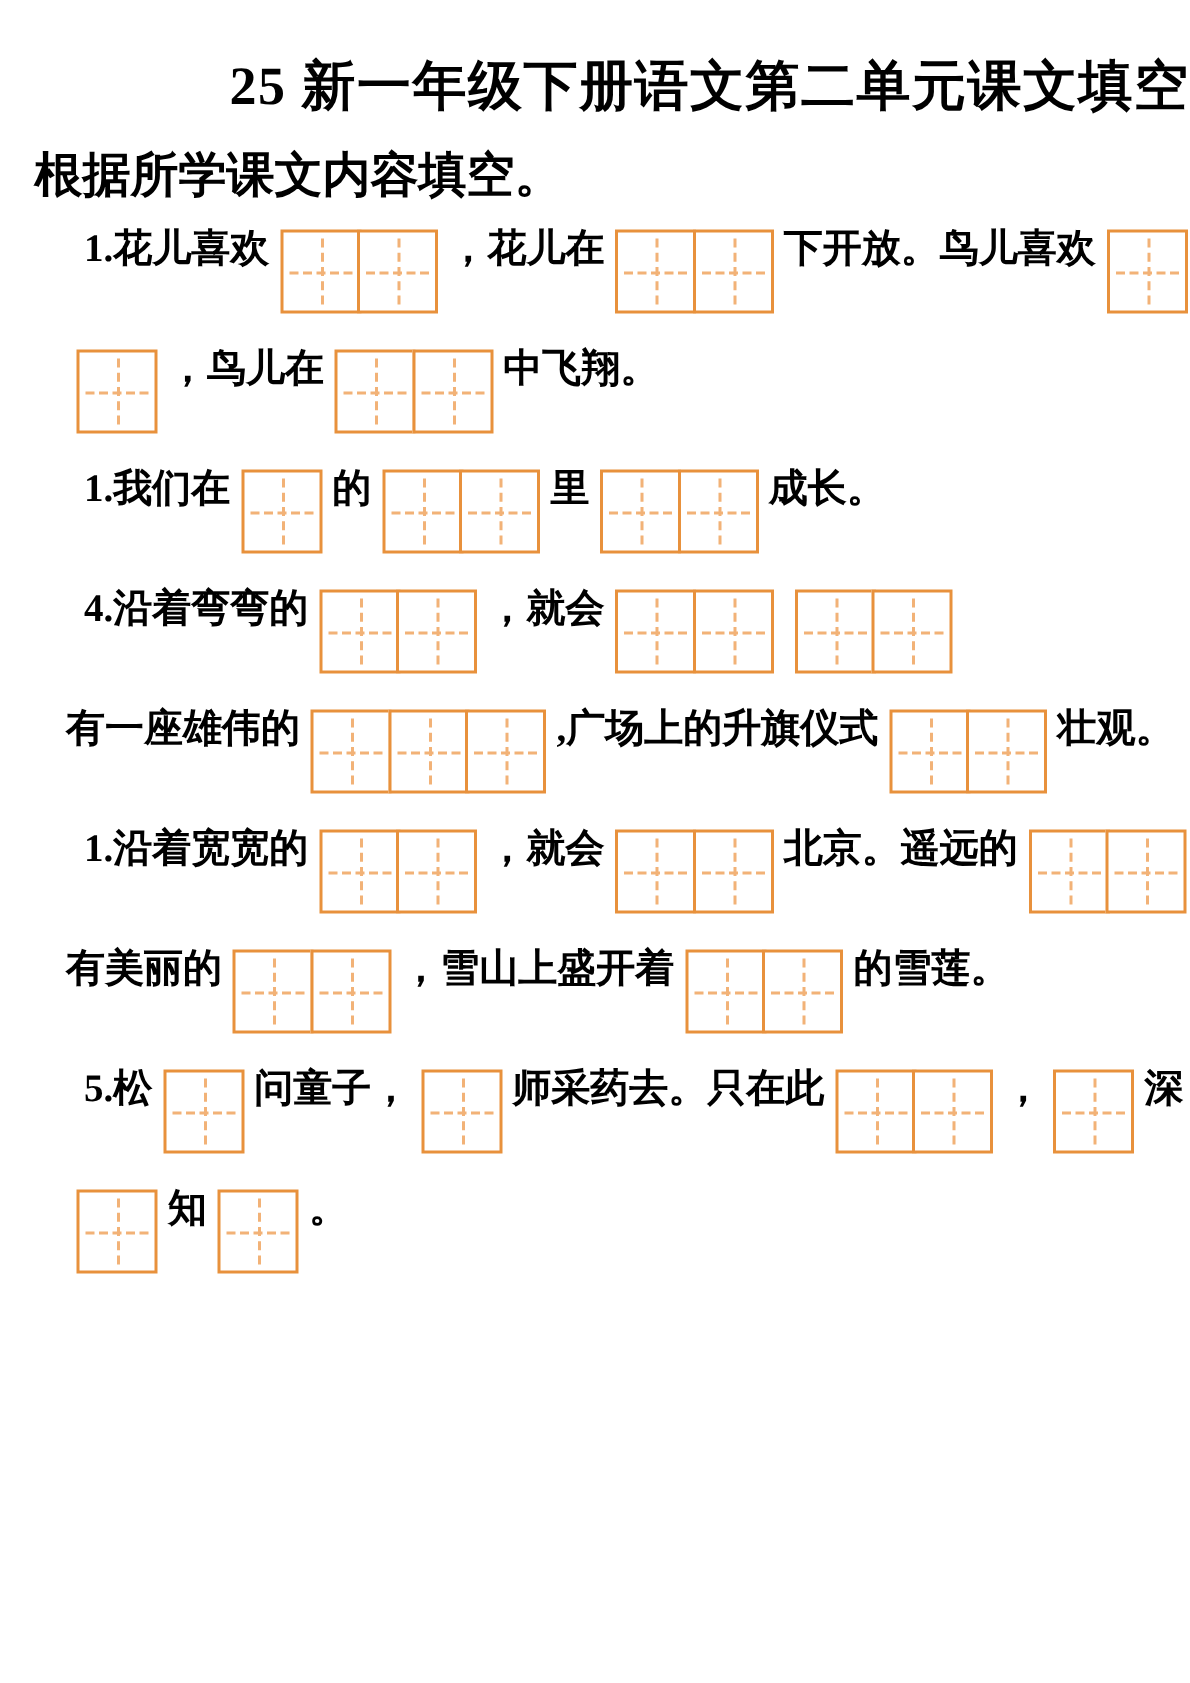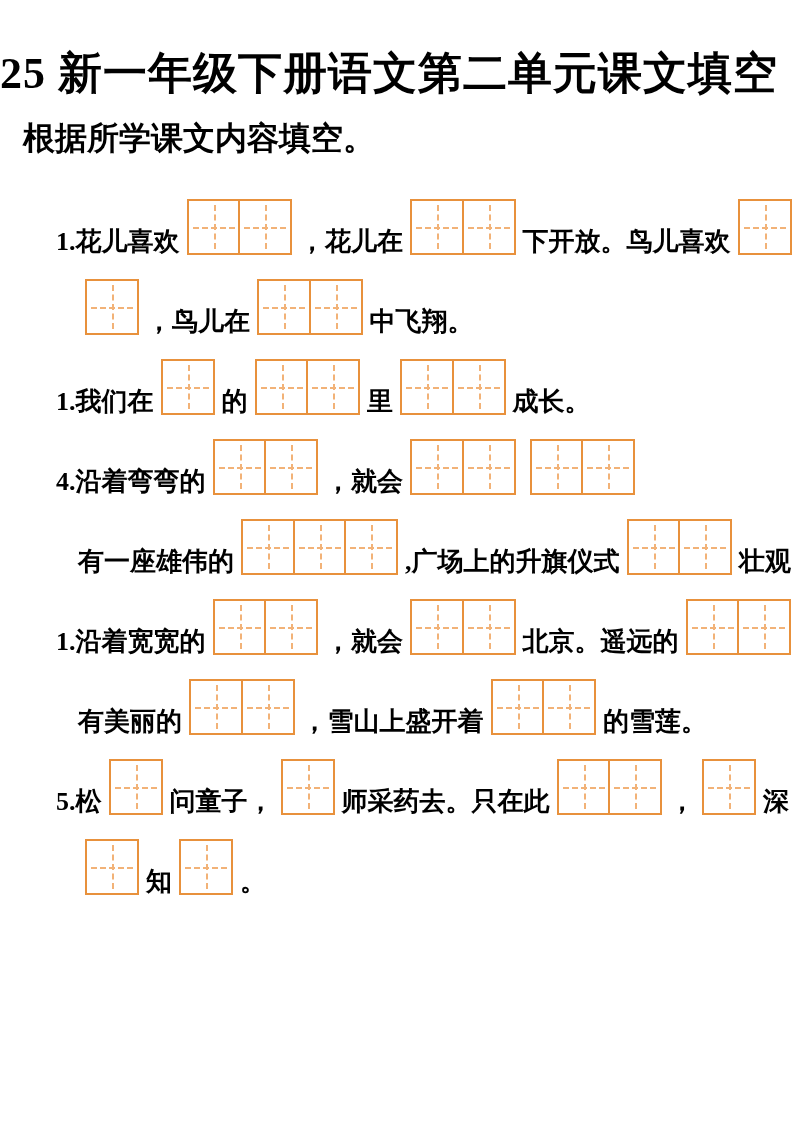--- a/index.html
+++ b/index.html
@@ -12,43 +12,43 @@
   html,body{ width:793px; height:1122px; }
   body{
     background:var(--paper);
     color:var(--ink);
     font-family:"Liberation Serif","DejaVu Serif",serif;
     overflow:hidden;
   }
   .page{ width:793px; height:1122px; position:relative; }
 
   .title{
-    margin-top:48px;
-    text-align:left;
-    font-size:44px;
+    margin-top:36px;
+    text-align:right;
+    font-size:36px;
     font-weight:bold;
     letter-spacing:1px;
     line-height:1.2;
   }
   .instruction{
     margin:16px 0 0 23px;
     font-size:32px;
     font-weight:600;
   }
   .worksheet{
     margin-top:14px;
   }
   .line{
     height:80px;
     display:flex;
-    align-items:flex-end;
+    align-items:flex-start;
     padding-left:56px;
     white-space:nowrap;
   }
-  .line.indent{ padding-left:78px; }
+  .line.indent{ padding-left:44px; }
   .seg-text{
     font-size:26px;
     font-weight:600;
     line-height:1;
   }
   .boxes{
     display:inline-flex;
     margin:0 7px;
     flex:0 0 auto;
   }

